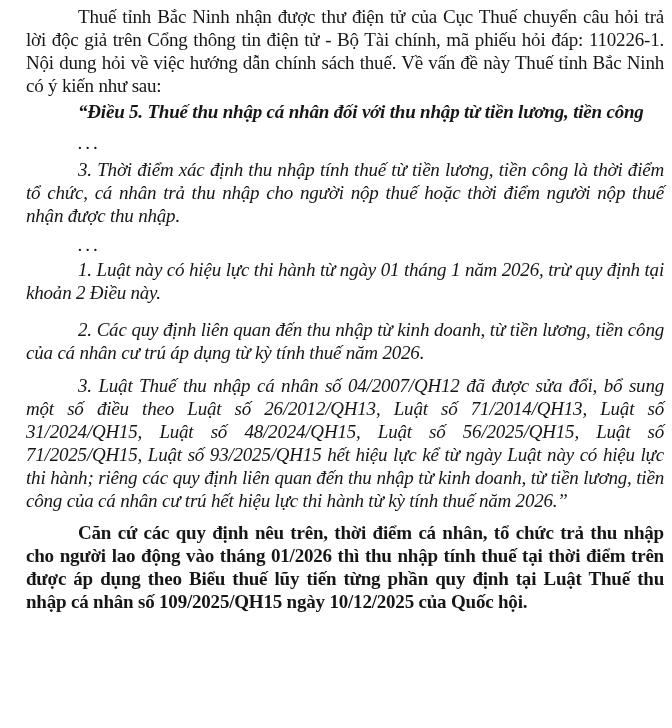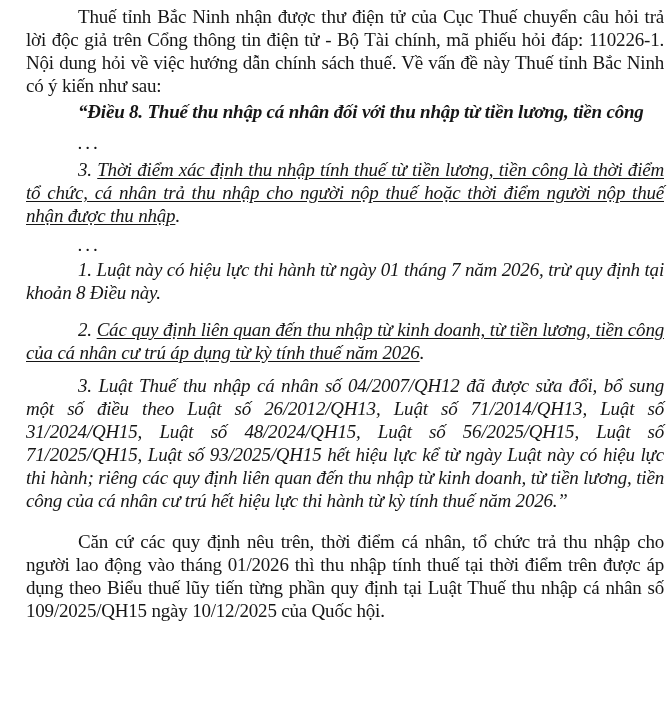--- a/index.html
+++ b/index.html
@@ -23,62 +23,62 @@
     letter-spacing: -0.2px;
     color: #161616;
     text-align: justify;
   }
   .page p {
     margin: 0;
     text-indent: 52px;
   }
   .it { font-style: italic; }
   .bi { font-style: italic; font-weight: bold; }
-  .u  { text-decoration: underline; text-underline-offset: 2px; }
+  .u  { text-underline-offset: 2px; }
   .ellipsis-line { letter-spacing: 3px; }
 
   #p-article8-heading { margin-top: 3px; }
   #p-ellipsis-1       { margin-top: 8px; }
   #p-article8-clause3 { margin-top: 4px; }
   #p-ellipsis-2       { margin-top: 6px; }
   #p-article29-heading{ margin-top: 5px; }
   #p-article29-clause1{ margin-top: 2px; }
   #p-article29-clause2{ margin-top: 14px; }
   #p-article29-clause3{ margin-top: 10px; }
-  #p-conclusion       { margin-top: 18px; }
+  #p-conclusion       { margin-top: 9px; font-weight: bold; }
 </style>
 </head>
 <body>
 
 <div class="page">
 
   <p id="p-intro">
     <span>Thuế tỉnh Bắc Ninh nhận được thư điện tử của Cục Thuế chuyển câu hỏi trả lời độc giả trên Cổng thông tin điện tử - Bộ Tài chính, mã phiếu hỏi đáp: 110226-1. Nội dung hỏi về việc hướng dẫn chính sách thuế. Về vấn đề này Thuế tỉnh Bắc Ninh có ý kiến như sau:</span>
   </p>
 
 
   <p id="p-article8-heading" class="bi">
-    <span>“Điều 8. Thuế thu nhập cá nhân đối với thu nhập từ tiền lương, tiền công</span>
+    <span>“Điều 5. Thuế thu nhập cá nhân đối với thu nhập từ tiền lương, tiền công</span>
   </p>
 
   <p id="p-ellipsis-1" class="it ellipsis-line">
     <span>...</span>
   </p>
 
   <p id="p-article8-clause3" class="it">
     <span>3. </span><span class="u">Thời điểm xác định thu nhập tính thuế từ tiền lương, tiền công là thời điểm tổ chức, cá nhân trả thu nhập cho người nộp thuế hoặc thời điểm người nộp thuế nhận được thu nhập</span><span>.</span>
   </p>
 
   <p id="p-ellipsis-2" class="it ellipsis-line">
     <span>...</span>
   </p>
 
 
   <p id="p-article29-clause1" class="it">
-    <span>1. Luật này có hiệu lực thi hành từ ngày 01 tháng 7 năm 2026, trừ quy định tại khoản 8 Điều này.</span>
+    <span>1. Luật này có hiệu lực thi hành từ ngày 01 tháng 1 năm 2026, trừ quy định tại khoản 2 Điều này.</span>
   </p>
 
   <p id="p-article29-clause2" class="it">
     <span>2. </span><span class="u">Các quy định liên quan đến thu nhập từ kinh doanh, từ tiền lương, tiền công của cá nhân cư trú áp dụng từ kỳ tính thuế năm 2026</span><span>.</span>
   </p>
 
   <p id="p-article29-clause3" class="it">
     <span>3. Luật Thuế thu nhập cá nhân số 04/2007/QH12 đã được sửa đổi, bổ sung một số điều theo Luật số 26/2012/QH13, Luật số 71/2014/QH13, Luật số 31/2024/QH15, Luật số 48/2024/QH15, Luật số 56/2025/QH15, Luật số 71/2025/QH15, Luật số 93/2025/QH15 hết hiệu lực kể từ ngày Luật này có hiệu lực thi hành; riêng các quy định liên quan đến thu nhập từ kinh doanh, từ tiền lương, tiền công của cá nhân cư trú hết hiệu lực thi hành từ kỳ tính thuế năm 2026.”</span>
   </p>
 

